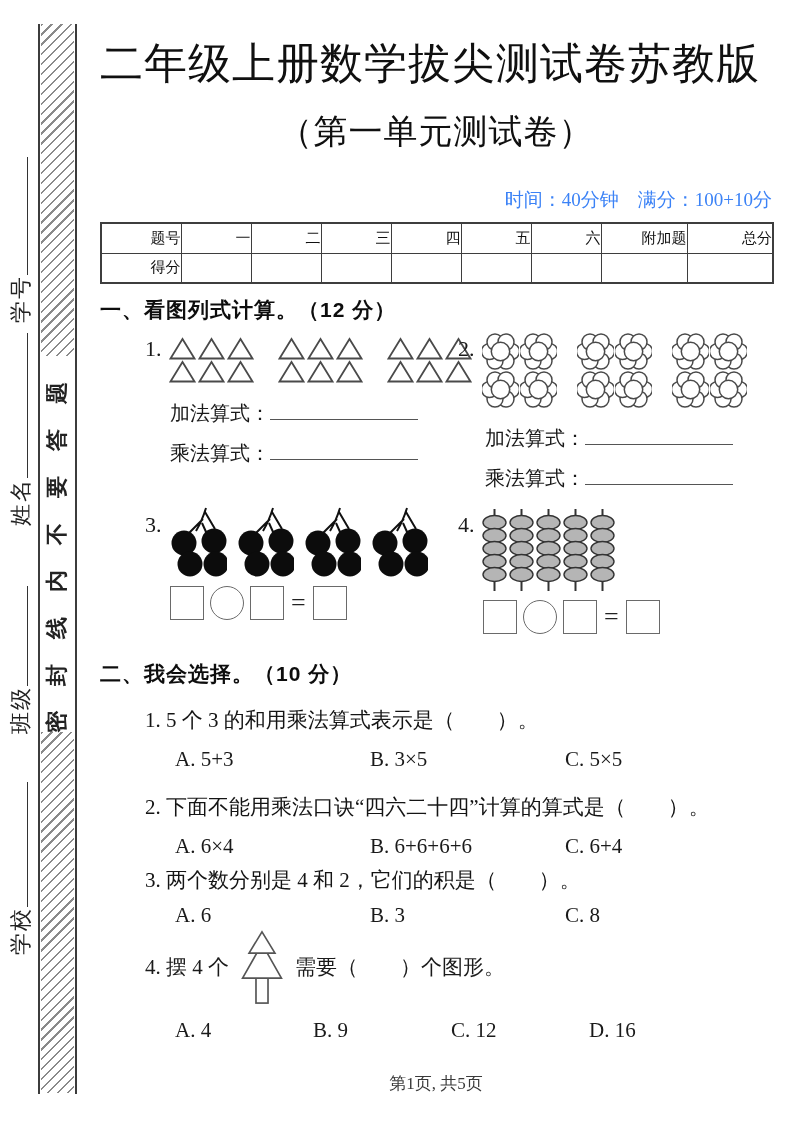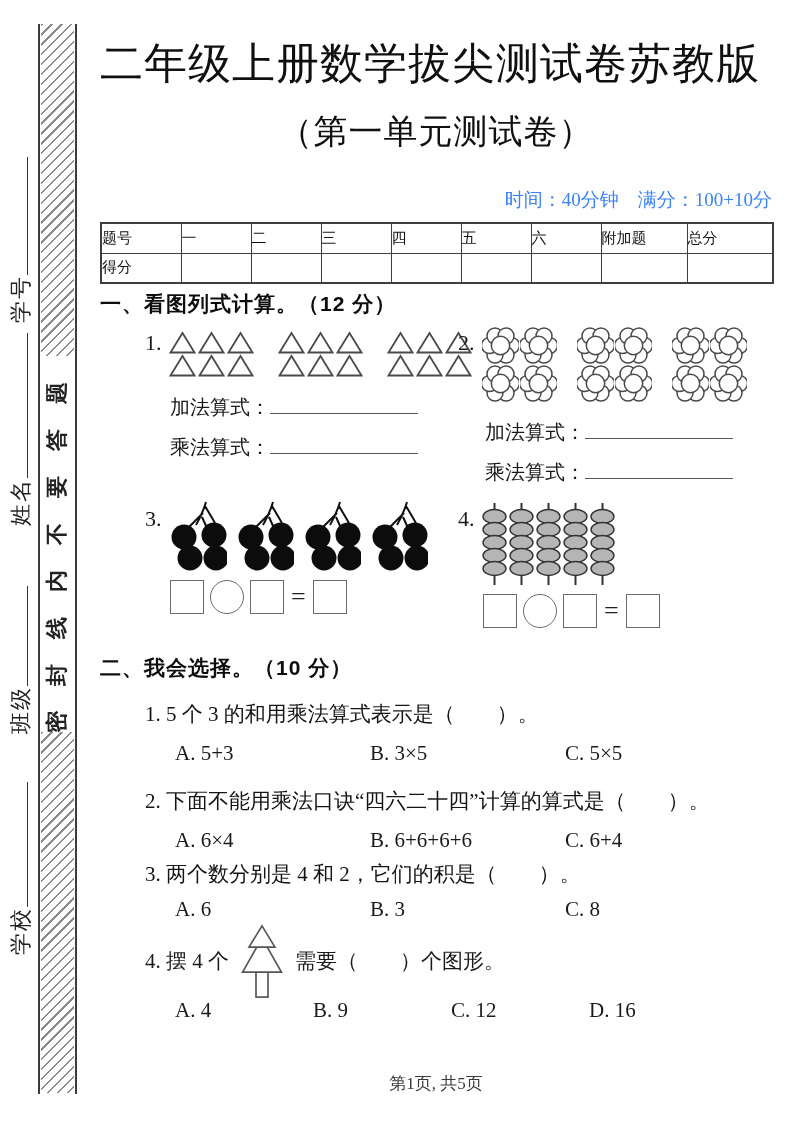--- a/index.html
+++ b/index.html
@@ -30,25 +30,25 @@
 
   
   .main { position:absolute; left:100px; top:0; width:672px; }
   .exam-title { margin-top:38px; font-size:43px; font-weight:400;
                 letter-spacing:1px; color:#101010; line-height:1.2; }
   .exam-subtitle { text-align:center; margin-top:21px; font-size:34px; font-weight:400;
                    letter-spacing:1px; color:#101010; line-height:1.25; }
   .meta { text-align:right; margin-top:34px; font-size:19px; color:#3b82f6; }
 
   table.score { margin-top:9px; width:672px; border-collapse:collapse; table-layout:fixed; }
-  table.score td { border:1.4px solid #3e3e3e; height:30px; text-align:left;
+  table.score td { border:1.4px solid #3e3e3e; height:30px; text-align:right;
                    font-size:15px; color:#111; padding:0; }
   table.score { border:2px solid #3e3e3e; }
 
-  .sec-heading { margin-top:6px; font-family:"Liberation Sans", sans-serif; font-weight:700;
+  .sec-heading { margin-top:12px; font-family:"Liberation Sans", sans-serif; font-weight:700;
                  font-size:21px; color:#0d0d0d; letter-spacing:1px; }
   .sec-heading.second { margin-top:26px; }
 
   .qrow { display:flex; }
   .qrow.first { margin-top:13px; }
   .qrow.second { margin-top:8px; }
   .qcol-left { width:313px; margin-left:45px; flex:none; }
   .qcol-right { flex:1; }
   .q-head { display:flex; align-items:flex-start; }
   .q-num { font-size:22px; margin-right:7px; line-height:24px; flex:none; }
@@ -75,21 +75,21 @@
   .q-text.q1 { margin-top:19px; }
   .q-text.q2 { margin-top:22px; }
   .q-text.q3 { margin-top:8px; }
   .opts { margin-left:75px; font-size:21px; white-space:nowrap; }
   .opts .opt { display:inline-block; width:195px; }
   .opts.four .opt { width:138px; }
   .opts .opt:last-child { width:auto; }
   .opts.o1 { margin-top:13px; }
   .opts.o2 { margin-top:13px; }
   .opts.o3 { margin-top:9px; }
-  .opts.o4 { margin-top:0; }
+  .opts.o4 { margin-top:14px; }
   .q4-row { margin-left:45px; margin-top:2px; display:flex; align-items:center; gap:6px;
             font-size:21px; line-height:27px; }
 
   .footer { position:absolute; left:100px; width:672px; top:1072px; text-align:center;
             font-size:17px; color:#3a3a3a; }
 </style>
 </head>
 <body>
 
 <div class="page">

